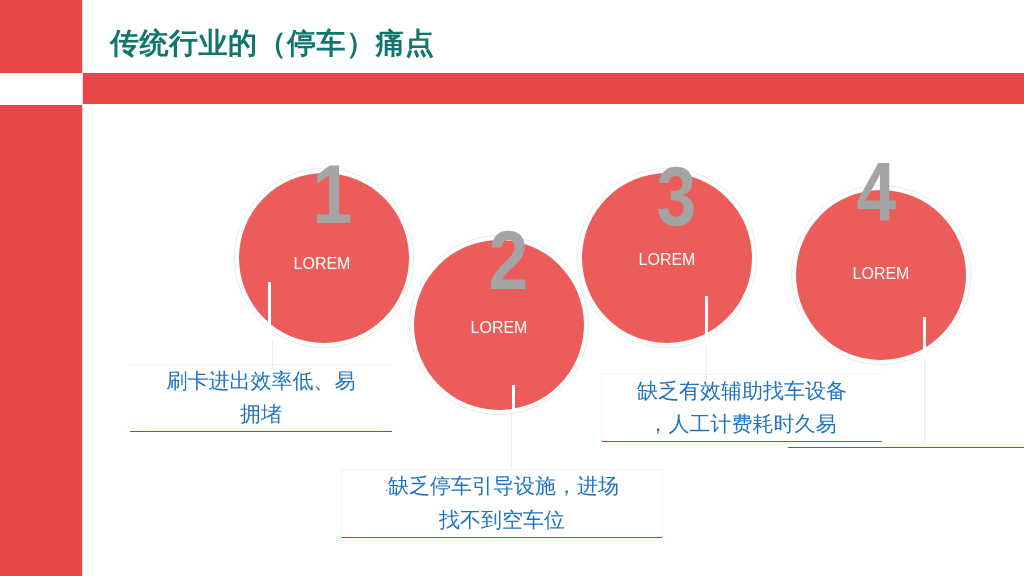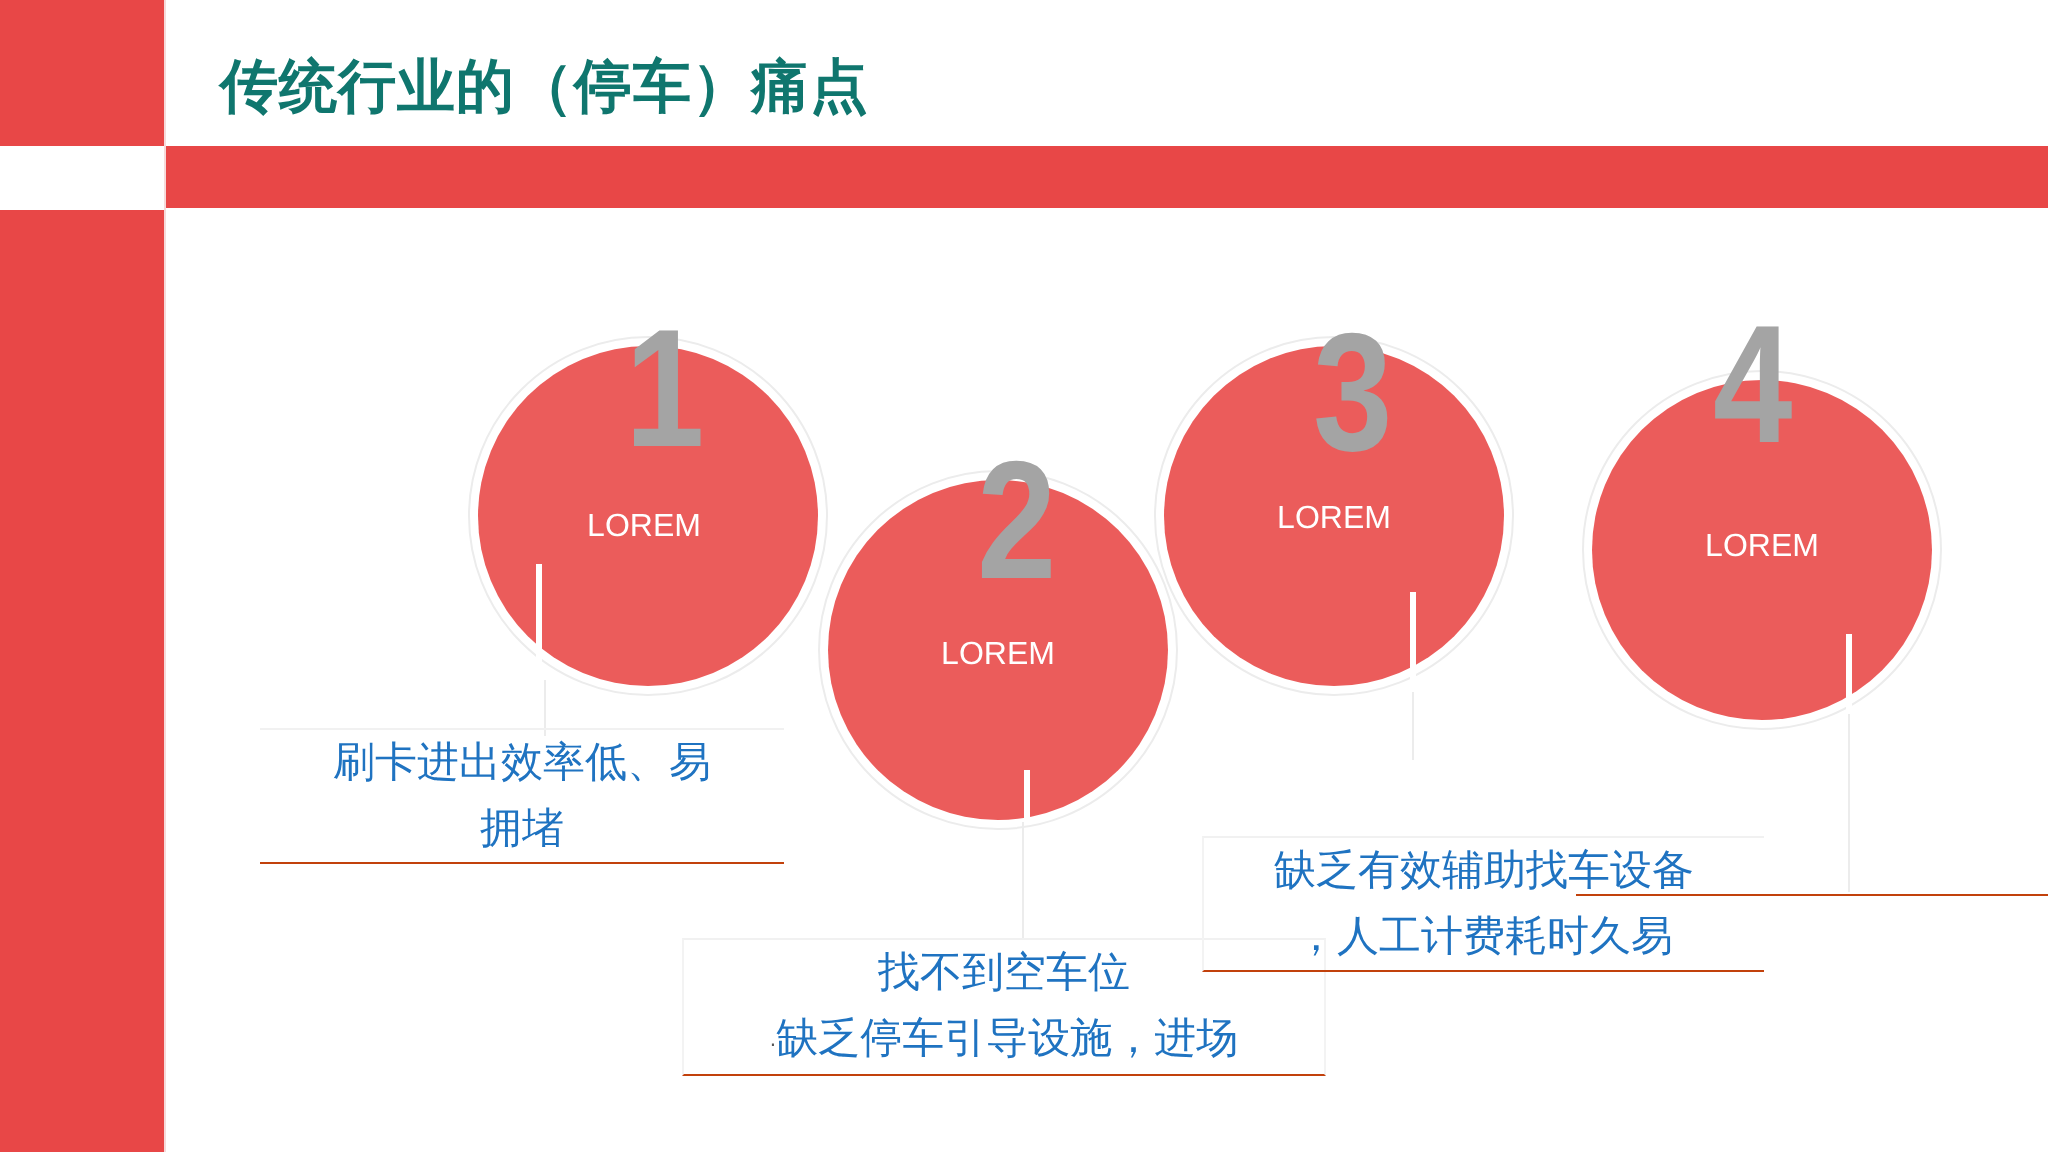--- a/index.html
+++ b/index.html
@@ -68,34 +68,34 @@
 
 <div>
   <div class="ring" style="left:409px; top:235px; width:178px; height:178px;"></div>
   <div class="circle" style="left:414px; top:240px; width:170px; height:170px;">
     <div class="circle-label" style="top:79px; left:0px;">LOREM</div>
   </div>
   <div class="num" style="left:485px; top:218px;">2</div>
   <div class="vline" style="left:512px; top:385px; height:26px;"></div>
   <div class="vline-ghost" style="left:511px; top:411px; height:58px;"></div>
   <div class="desc" style="left:341px; top:469px; width:320px; border-left:1px solid #f3f3f3; border-right:1px solid #f3f3f3;">
+    <div><span class="dot">.</span><span>缺乏停车引导设施，进场</span></div>
     <div>找不到空车位</div>
-    <div><span class="dot">.</span><span>缺乏停车引导设施，进场</span></div>
   </div>
 </div>
 
 <div>
   <div class="ring" style="left:577px; top:168px; width:178px; height:178px;"></div>
   <div class="circle" style="left:582px; top:173px; width:170px; height:170px;">
     <div class="circle-label" style="top:78px; left:0px;">LOREM</div>
   </div>
   <div class="num" style="left:653px; top:154px;">3</div>
   <div class="vline" style="left:705px; top:296px; height:50px;"></div>
   <div class="vline-ghost" style="left:706px; top:346px; height:34px;"></div>
-  <div class="desc" style="left:601px; top:374px; width:280px; border-left:1px solid #f3f3f3;margin-top:44px;">
+  <div class="desc" style="left:601px; top:374px; width:280px; border-left:1px solid #f3f3f3;">
     <div>缺乏有效辅助找车设备</div>
     <div>，人工计费耗时久易</div>
   </div>
 </div>
 
 <div>
   <div class="ring" style="left:791px; top:185px; width:178px; height:178px;"></div>
   <div class="circle" style="left:796px; top:190px; width:170px; height:170px;">
     <div class="circle-label" style="top:75px; left:0px;">LOREM</div>
   </div>

